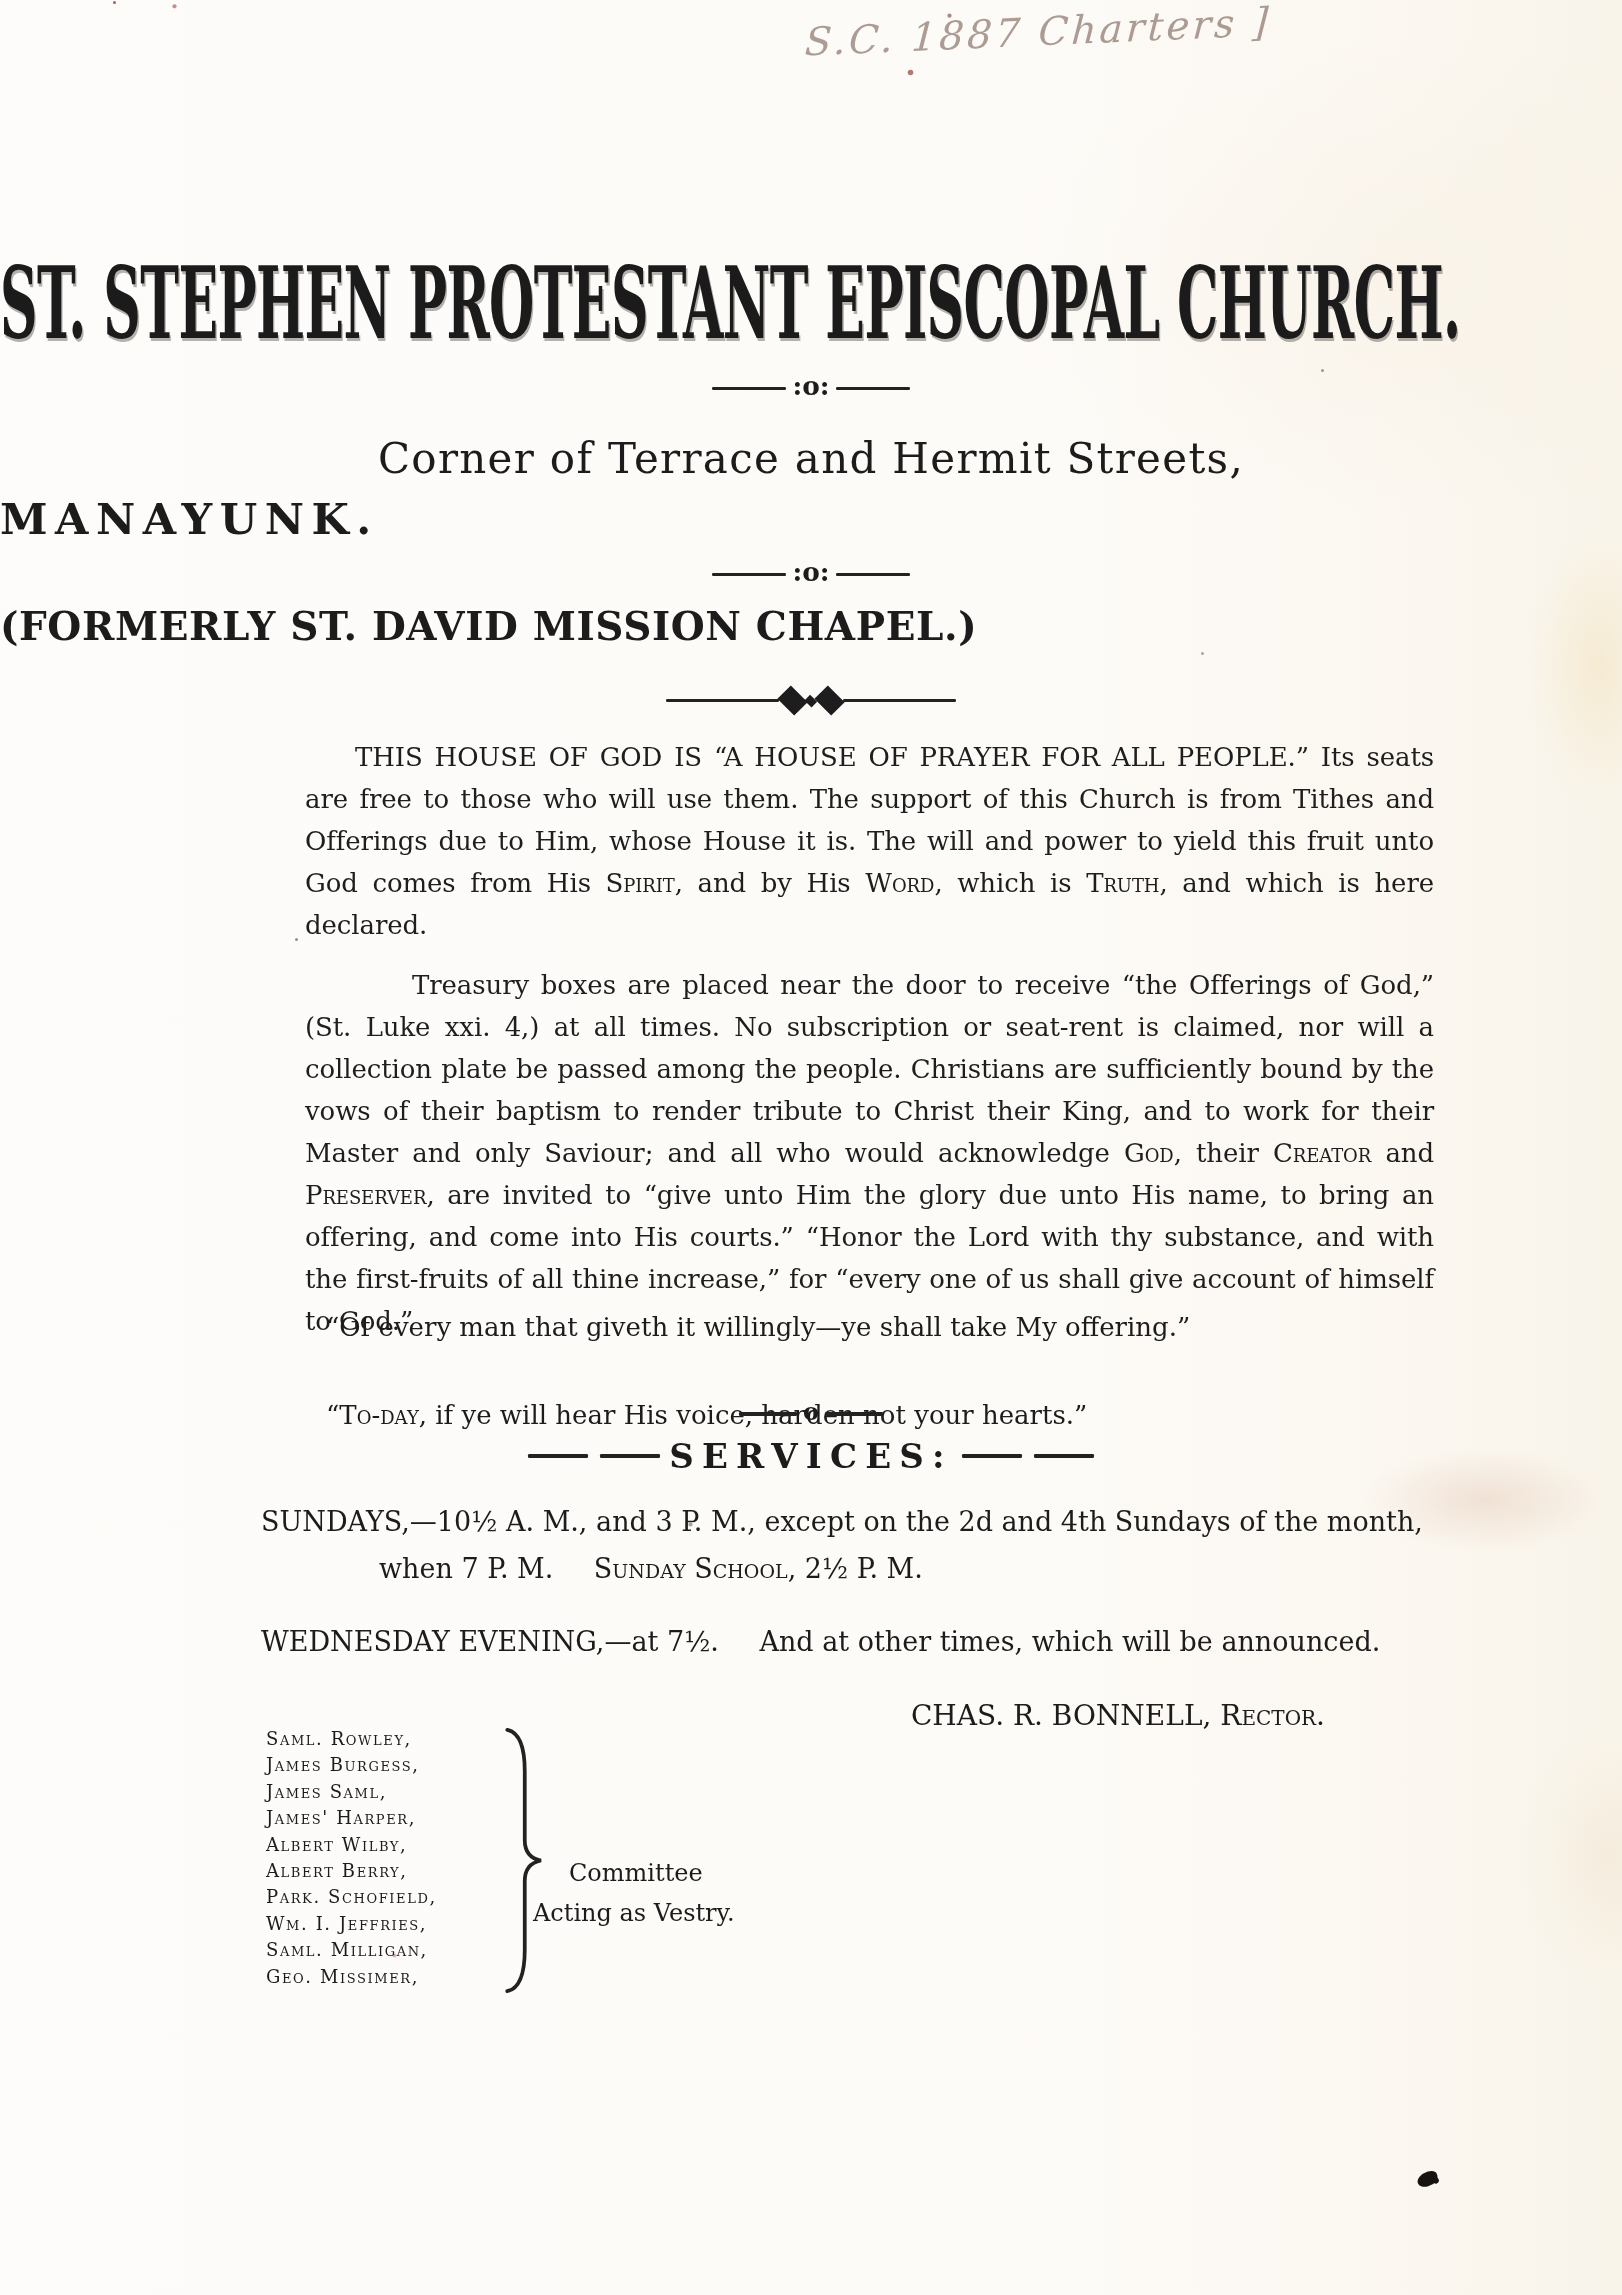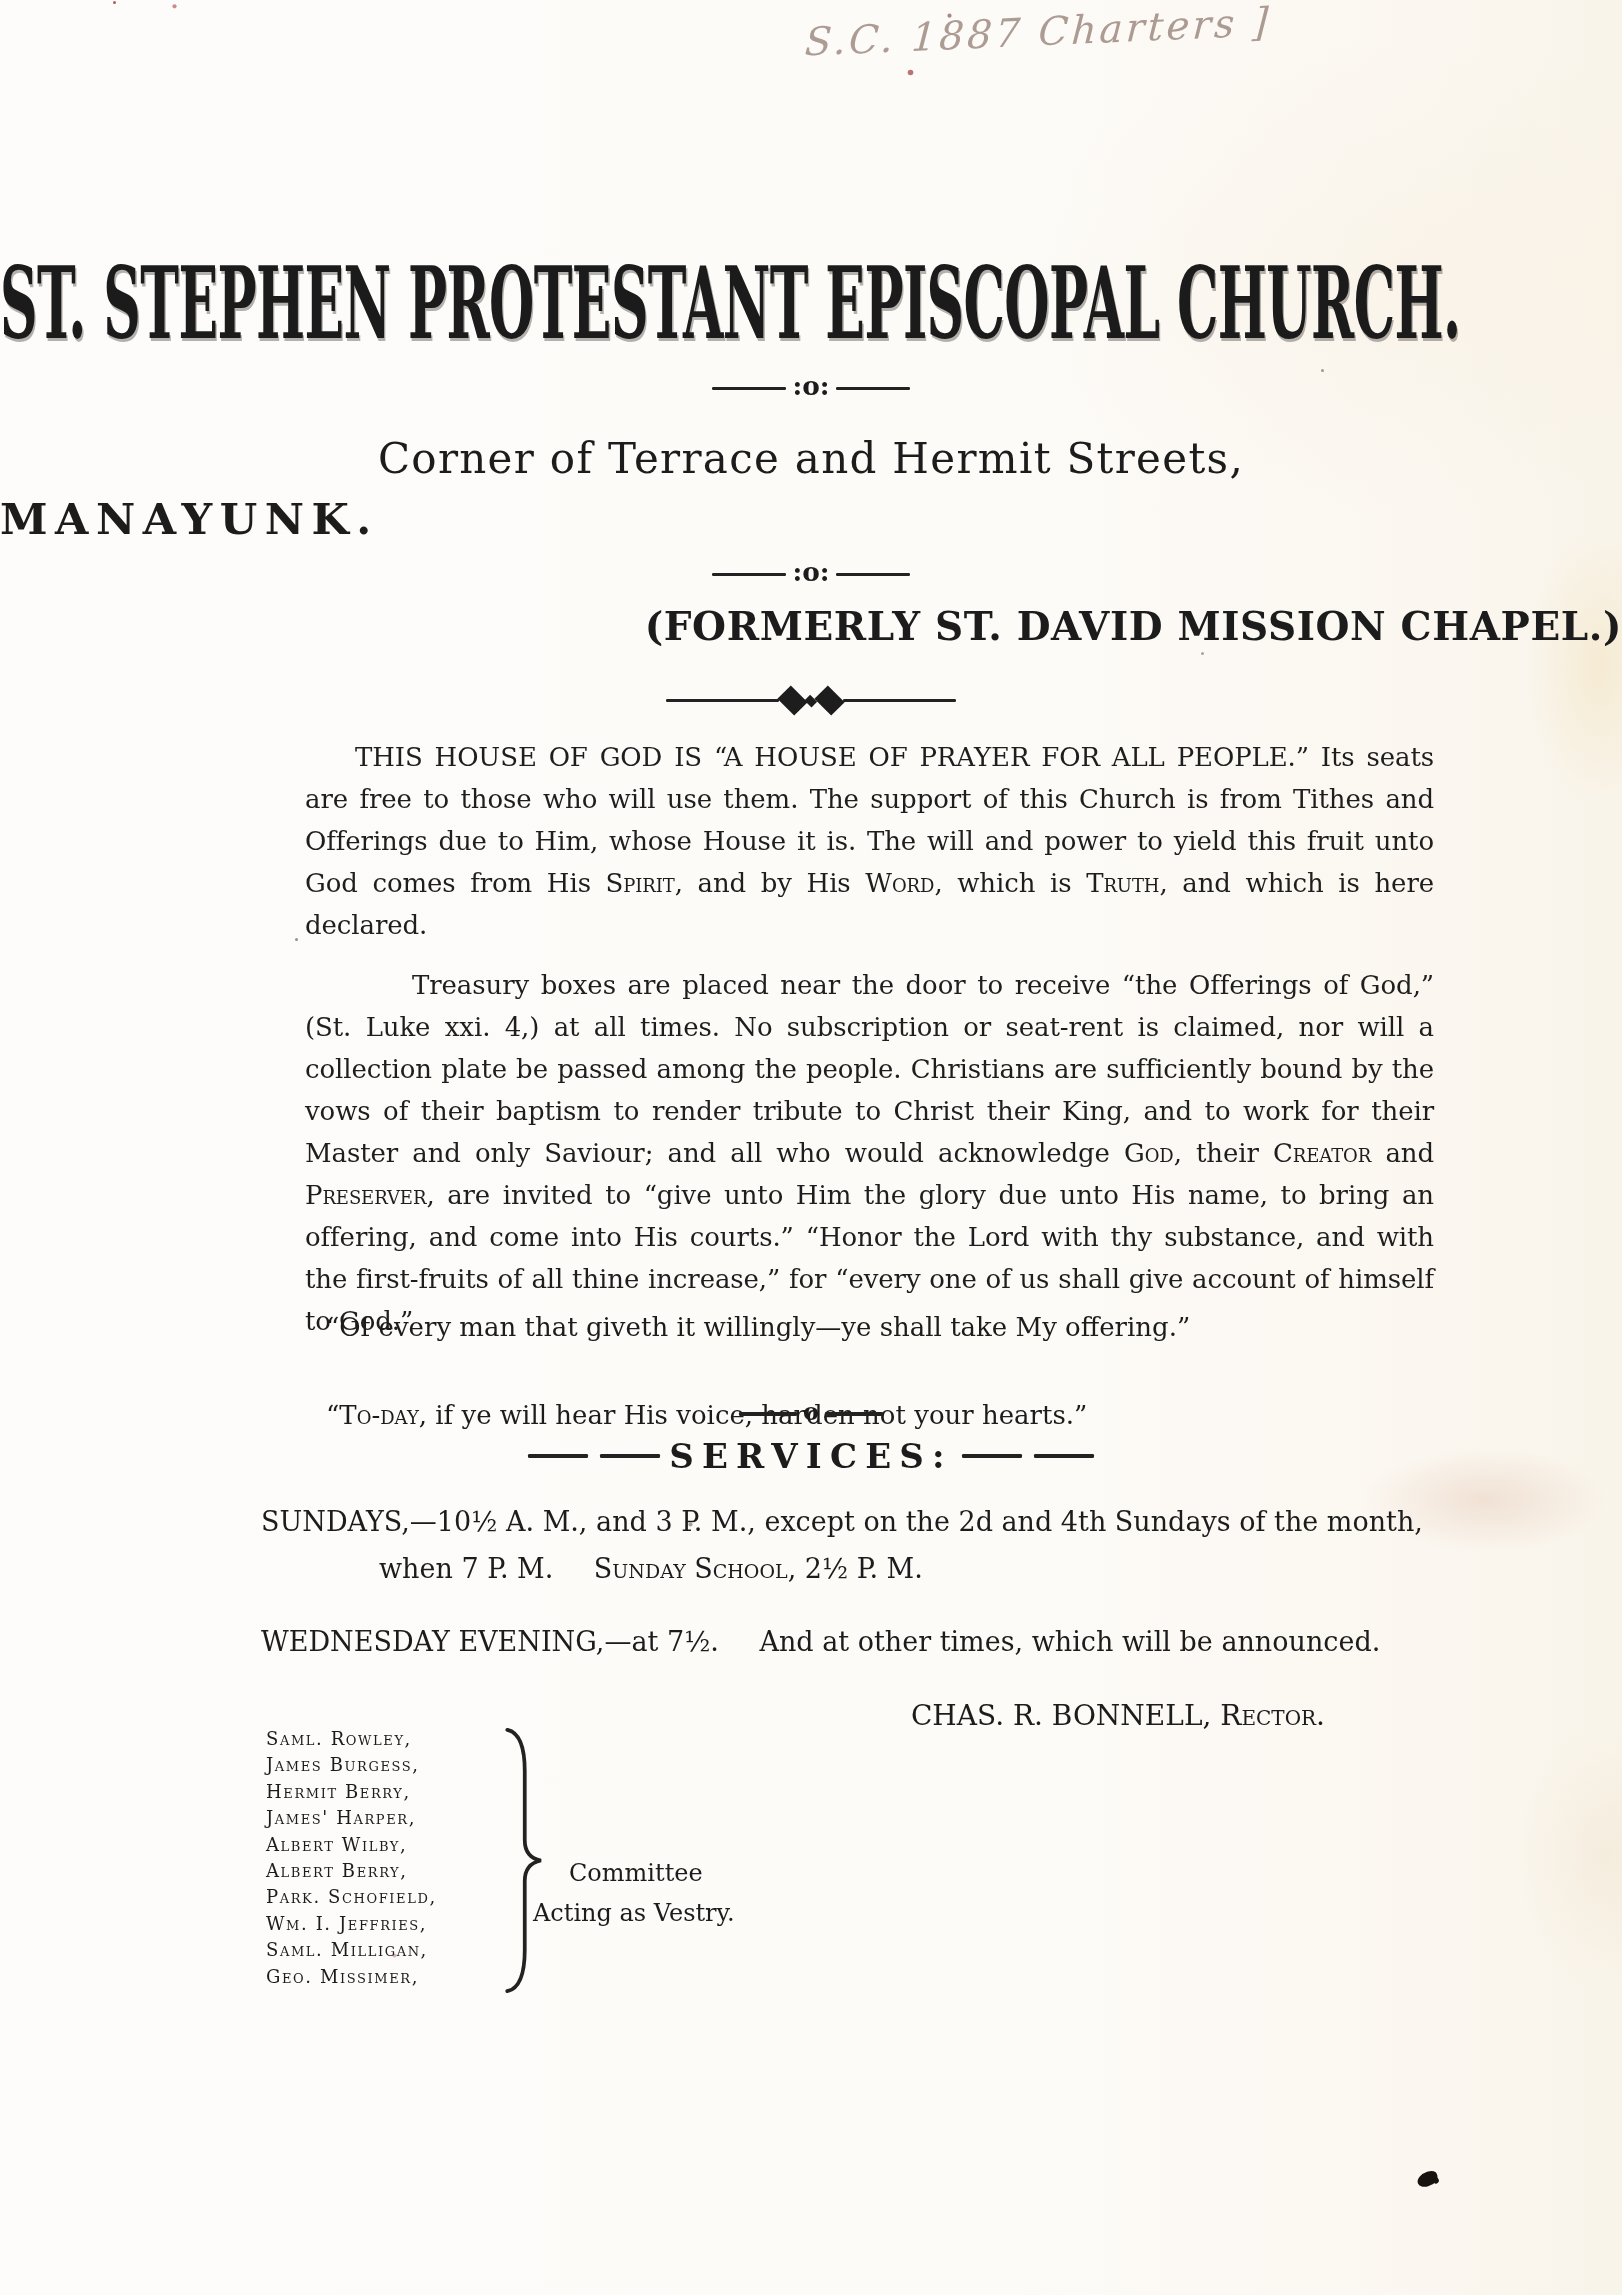--- a/index.html
+++ b/index.html
@@ -33,21 +33,21 @@
   .main-title{
     display:inline-block;
     font-size:52px;font-weight:700;letter-spacing:-0.6px;
     transform:scaleY(1.9);transform-origin:top center;
     color:#1b1b1b;
     text-shadow:1.3px 1.3px 0 rgba(90,85,80,0.45);
     white-space:nowrap;
   }
   .address-line{left:0;right:0;top:434px;text-align:center;font-size:42px;letter-spacing:1.3px;}
   .city-line{left:0;right:0;top:494px;text-align:left;font-size:43px;font-weight:600;letter-spacing:7.5px;}
-  .formerly-line{left:0;right:0;top:603px;text-align:right;font-size:39px;font-weight:700;letter-spacing:0.6px;}
+  .formerly-line{left:0;right:0;top:603px;text-align:left;font-size:39px;font-weight:700;letter-spacing:0.6px;}
 
   
   .divider{left:0;right:0;display:flex;align-items:center;justify-content:center;}
   .rule{display:inline-block;height:3.1px;background:#222;border-radius:1.3px;}
   .div-label{font-weight:700;font-size:26.4px;line-height:1;padding:0 6.3px;transform:translateY(-2.5px);}
   .div-o1{top:375px;}
   .div-o2{top:561px;}
   .div-small-o{top:1402px;}
   .div-small-o .rule{height:3.8px;}
   .diamond-div{top:691px;}
@@ -179,21 +179,21 @@
   <div class="abs svc-line svc-sundays"><span>SUNDAYS,—10½ A. M., and 3 P. M., except on the 2d and 4th Sundays of the month,
 when 7 P. M.  </span><span class="sc">Sunday School</span><span>, 2½ P. M.</span></div>
 
   <div class="abs svc-line svc-wednesday">WEDNESDAY EVENING,—at 7½.  And at other times, which will be announced.</div>
 
   <div class="abs rector-line"><span>CHAS. R. BONNELL, </span><span class="sc">Rector</span><span>.</span></div>
 
   <div class="abs committee-names">
       <div class="committee-name">Saml. Rowley,</div>
       <div class="committee-name">James Burgess,</div>
-      <div class="committee-name">Hermit Berry,</div>
+      <div class="committee-name">James Saml,</div>
       <div class="committee-name">James' Harper,</div>
       <div class="committee-name">Albert Wilby,</div>
       <div class="committee-name">Albert Berry,</div>
       <div class="committee-name">Park. Schofield,</div>
       <div class="committee-name">Wm. I. Jeffries,</div>
       <div class="committee-name">Saml. Milligan,</div>
       <div class="committee-name">Geo. Missimer,</div>
     </div>
 
   <svg class="abs brace" width="45" height="271" viewBox="0 0 72 430">

